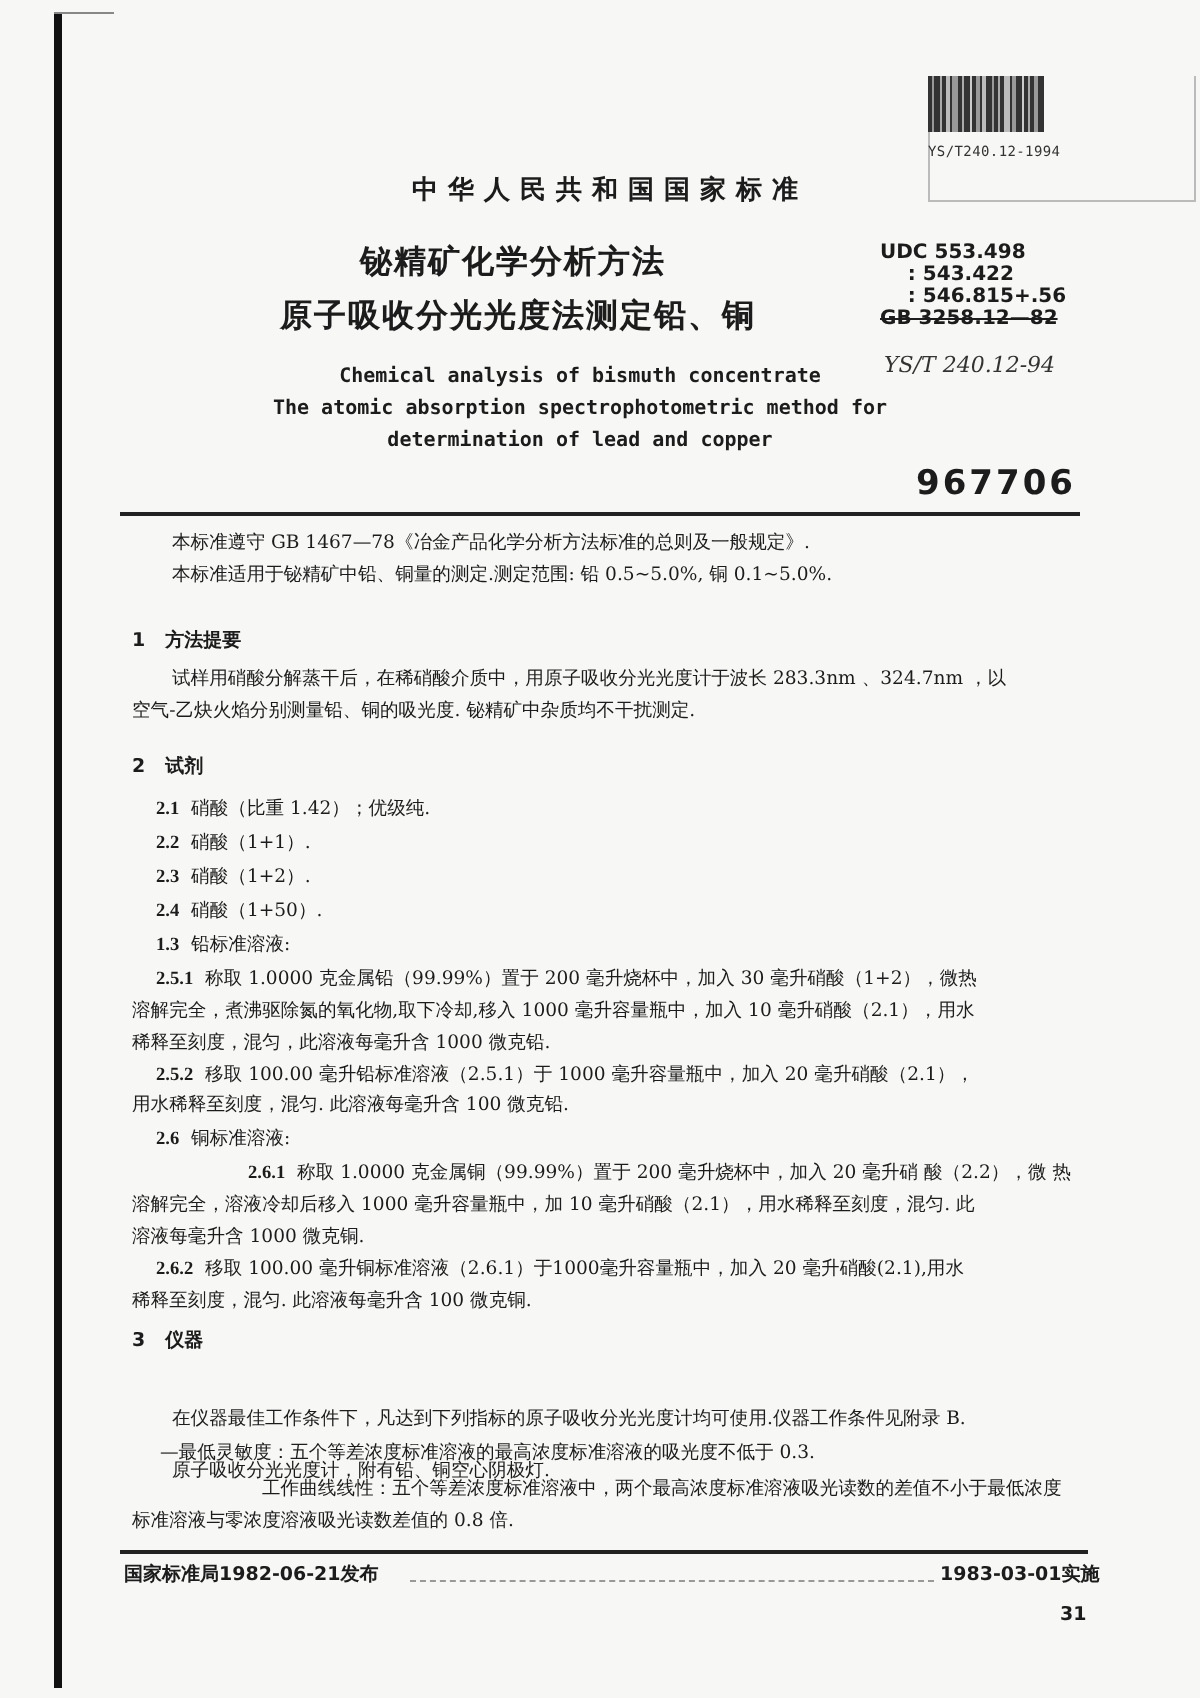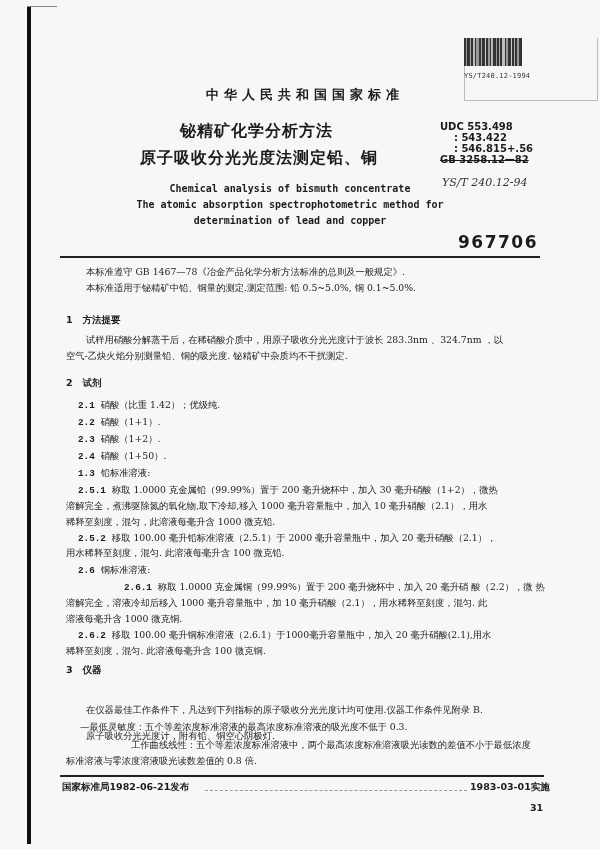--- a/index.html
+++ b/index.html
@@ -22,21 +22,21 @@
     .udc { left: 440px; top: 121px; font-family: "DejaVu Sans", sans-serif; font-weight: bold; font-size: 10px; line-height: 11px; }
     .udc .row { white-space: pre; }
     .udc .gb { text-decoration: line-through; }
     .handwrite { left: 442px; top: 176px; font-family: "DejaVu Serif", serif; font-style: italic; font-size: 11px; color: #333; }
     .en { left: 100px; width: 380px; text-align: center; font-family: "DejaVu Sans Mono", monospace; font-weight: bold; font-size: 10px; }
     .en1 { top: 183px; } .en2 { top: 199px; } .en3 { top: 215px; }
     .docnum { left: 458px; top: 232px; font-family: "DejaVu Sans", sans-serif; font-weight: bold; font-size: 17px; letter-spacing: 1.5px; }
     .hr-top { left: 60px; top: 256px; width: 480px; height: 2px; background: #222; }
     .p { font-size: 9.3px; line-height: 13px; white-space: nowrap; }
     .h { font-family: "DejaVu Sans", sans-serif; font-weight: bold; font-size: 9.5px; }
-    .num { font-family: Liberation Mono, monospace; font-weight: bold; }
+    .num { font-family: Liberation Serif, serif; font-weight: bold; }
     .hr-bottom { left: 60px; top: 775px; width: 484px; height: 2px; background: #222; }
     .footer-left { left: 62px; top: 781px; font-family: "DejaVu Sans", sans-serif; font-weight: bold; font-size: 9.5px; }
     .footer-right { left: 470px; top: 781px; font-family: "DejaVu Sans", sans-serif; font-weight: bold; font-size: 9.5px; }
     .footer-dash { left: 205px; top: 790px; width: 262px; height: 0; border-top: 1px dashed #999; }
     .pagenum { left: 530px; top: 802px; font-family: "DejaVu Sans", sans-serif; font-weight: bold; font-size: 9.5px; }
   </style>
 </head>
 <body>
 
 <div class="abs left-bar"></div>
@@ -113,21 +113,21 @@
 <div class="abs p" style="left:78px;top:398px;"><span class="num">2.1</span>&nbsp;&nbsp;<span>硝酸（比重 1.42）；优级纯.</span></div>
 <div class="abs p" style="left:78px;top:415px;"><span class="num">2.2</span>&nbsp;&nbsp;<span>硝酸（1+1）.</span></div>
 <div class="abs p" style="left:78px;top:432px;"><span class="num">2.3</span>&nbsp;&nbsp;<span>硝酸（1+2）.</span></div>
 <div class="abs p" style="left:78px;top:449px;"><span class="num">2.4</span>&nbsp;&nbsp;<span>硝酸（1+50）.</span></div>
 <div class="abs p" style="left:78px;top:466px;"><span class="num">1.3</span>&nbsp;&nbsp;<span>铅标准溶液:</span></div>
 
 <div class="abs p" style="left:78px;top:483px;"><span class="num">2.5.1</span>&nbsp;&nbsp;<span>称取 1.0000 克金属铅（99.99%）置于 200 毫升烧杯中，加入 30 毫升硝酸（1+2），微热</span></div>
 <div class="abs p" style="left:66px;top:499px;">溶解完全，煮沸驱除氮的氧化物,取下冷却,移入 1000 毫升容量瓶中，加入 10 毫升硝酸（2.1），用水</div>
 <div class="abs p" style="left:66px;top:515px;">稀释至刻度，混匀，此溶液每毫升含 1000 微克铅.</div>
 
-<div class="abs p" style="left:78px;top:531px;"><span class="num">2.5.2</span>&nbsp;&nbsp;<span>移取 100.00 毫升铅标准溶液（2.5.1）于 2000 毫升容量瓶中，加入 20 毫升硝酸（2.1），</span></div>
+<div class="abs p" style="left:78px;top:531px;"><span class="num">2.5.2</span>&nbsp;&nbsp;<span>移取 100.00 毫升铅标准溶液（2.5.1）于 1000 毫升容量瓶中，加入 20 毫升硝酸（2.1），</span></div>
 <div class="abs p" style="left:66px;top:546px;">用水稀释至刻度，混匀. 此溶液每毫升含 100 微克铅.</div>
 
 <div class="abs p" style="left:78px;top:563px;"><span class="num">2.6</span>&nbsp;&nbsp;<span>铜标准溶液:</span></div>
 
 <div class="abs p" style="left:78px;top:580px;margin-left:46px;"><span class="num">2.6.1</span>&nbsp;&nbsp;<span>称取 1.0000 克金属铜（99.99%）置于 200 毫升烧杯中，加入 20 毫升硝 酸（2.2），微 热</span></div>
 <div class="abs p" style="left:66px;top:596px;">溶解完全，溶液冷却后移入 1000 毫升容量瓶中，加 10 毫升硝酸（2.1），用水稀释至刻度，混匀. 此</div>
 <div class="abs p" style="left:66px;top:612px;">溶液每毫升含 1000 微克铜.</div>
 
 <div class="abs p" style="left:78px;top:628px;"><span class="num">2.6.2</span>&nbsp;&nbsp;<span>移取 100.00 毫升铜标准溶液（2.6.1）于1000毫升容量瓶中，加入 20 毫升硝酸(2.1),用水</span></div>
 <div class="abs p" style="left:66px;top:644px;">稀释至刻度，混匀. 此溶液每毫升含 100 微克铜.</div>

